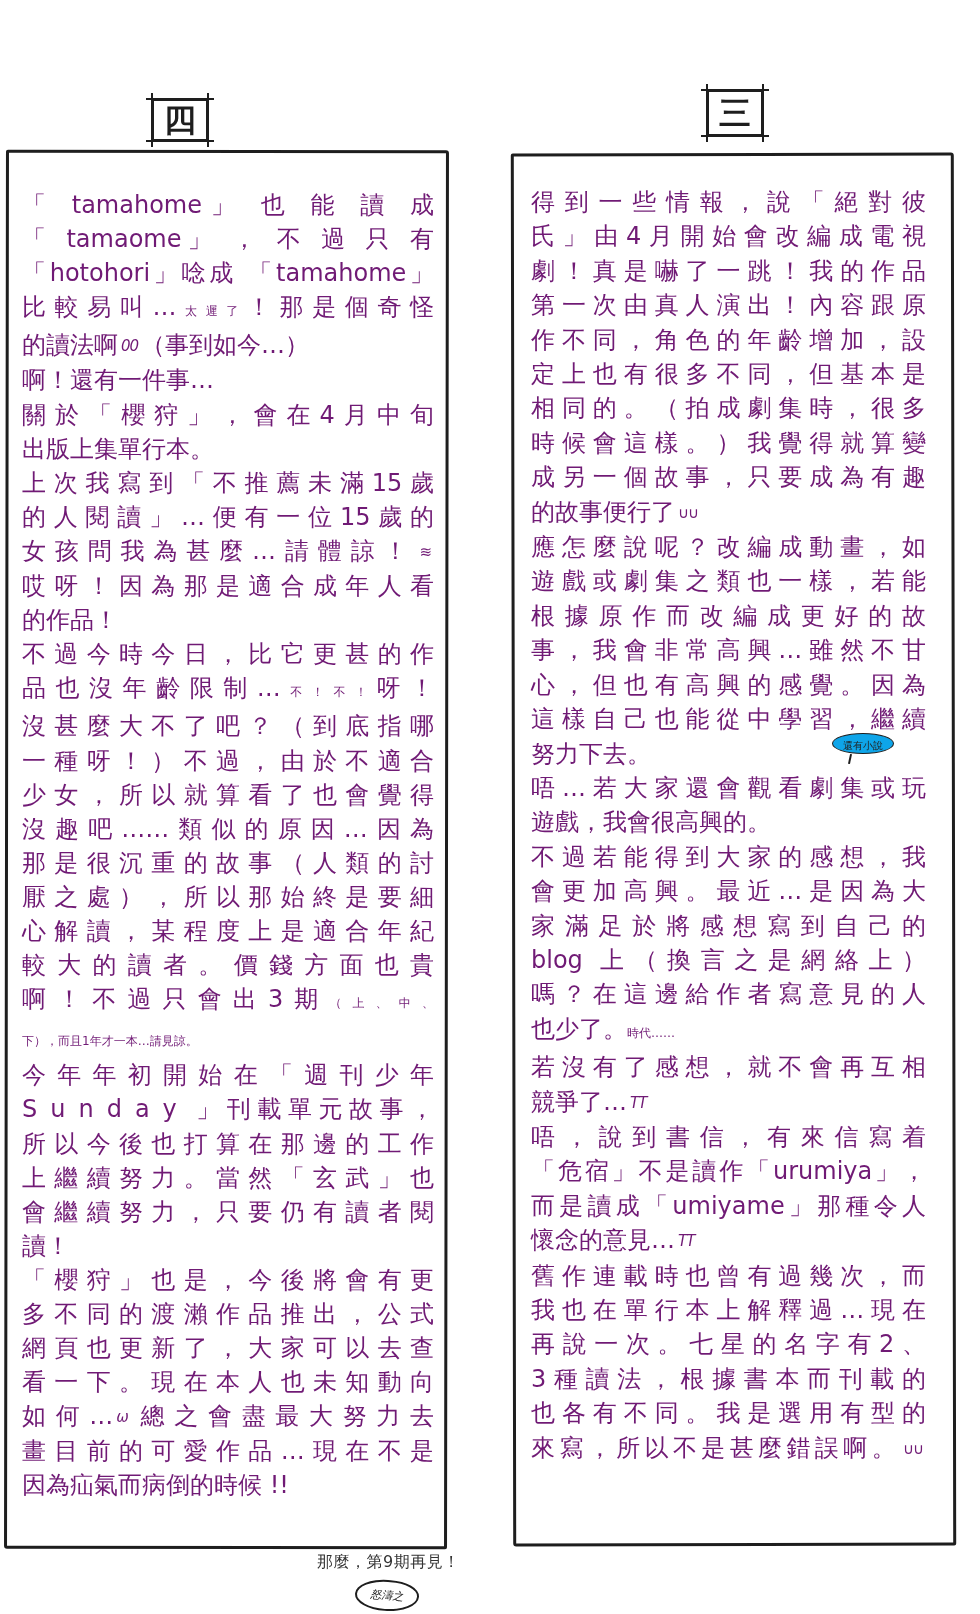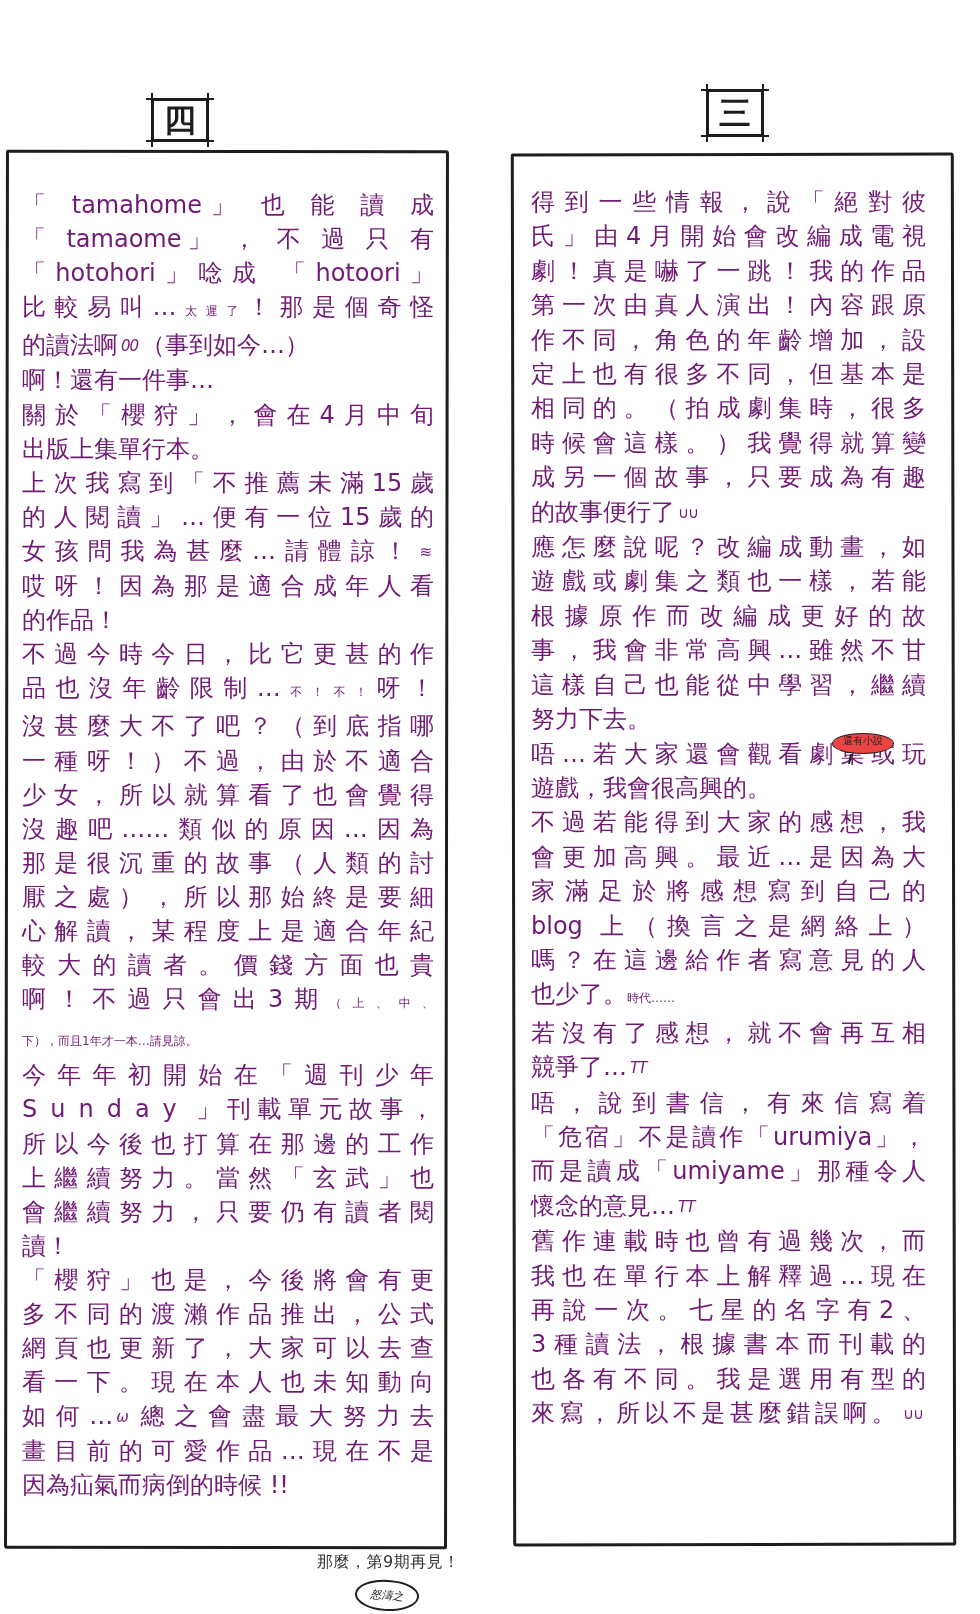--- a/index.html
+++ b/index.html
@@ -46,22 +46,22 @@
   .seg-small { font-size: 12px; }
   .seg-spaced { letter-spacing: 13px; margin-top: 20px; }
   .icon-glyph {
     font-size: 15px; font-weight: normal; letter-spacing: -1px;
     margin: 0 3px; vertical-align: 2px; font-style: italic;
   }
 
   #bubble {
     position: absolute; left: 832px; top: 733px; width: 62px; height: 21px;
     border: 1.5px solid #1e1e1e; border-radius: 50%; box-sizing: border-box;
-    font-size: 10px; display: flex; align-items: flex-start; justify-content: center;
-    background: #ef4444; color: #222;
+    font-size: 10px; display: flex; align-items: flex-end; justify-content: center;
+    background: #0ea5e9; color: #222;
   }
   #bubble-tail {
     position: absolute; left: 849px; top: 754px; width: 2px; height: 10px;
     background: #1e1e1e; transform: rotate(12deg);
   }
 
   #closing {
     position: absolute; left: 317px; top: 1552px;
     font-size: 16px; color: #333; letter-spacing: 0.5px; white-space: nowrap;
   }
@@ -75,21 +75,21 @@
 </head>
 <body>
 
 <div class="heading-box" id="left-heading">
   <span>四</span>
 </div>
 <div class="panel-box" id="left-box"></div>
 <div class="text-col" id="left-text">
     <div class="line justify"><span class="seg">「 tamahome」 也 能 讀 成</span></div>
     <div class="line justify"><span class="seg">「 tamaome」 ， 不 過 只 有</span></div>
-    <div class="line justify"><span class="seg">「hotohori」唸成 「hotoori」</span></div>
+    <div class="line justify"><span class="seg">「hotohori」唸成 「tamahome」</span></div>
     <div class="line justify"><span class="seg">比較易叫…</span><span class="seg-small">太遲了</span><span class="seg">！那是個奇怪</span></div>
     <div class="line"><span class="seg">的讀法啊</span><span class="icon-glyph">00</span><span class="seg">（事到如今…）</span></div>
     <div class="line"><span class="seg">啊！還有一件事…</span></div>
     <div class="line justify"><span class="seg">關於「櫻狩」，會在4月中旬</span></div>
     <div class="line"><span class="seg">出版上集單行本。</span></div>
     <div class="line justify"><span class="seg">上次我寫到「不推薦未滿15歲</span></div>
     <div class="line justify"><span class="seg">的人閱讀」…便有一位15歲的</span></div>
     <div class="line justify"><span class="seg">女孩問我為甚麼…請體諒！</span><span class="icon-glyph">≋</span></div>
     <div class="line justify"><span class="seg">哎呀！因為那是適合成年人看</span></div>
     <div class="line"><span class="seg">的作品！</span></div>
@@ -132,20 +132,21 @@
     <div class="line justify"><span class="seg">作不同，角色的年齡增加，設</span></div>
     <div class="line justify"><span class="seg">定上也有很多不同，但基本是</span></div>
     <div class="line justify"><span class="seg">相同的。（拍成劇集時，很多</span></div>
     <div class="line justify"><span class="seg">時候會這樣。）我覺得就算變</span></div>
     <div class="line justify"><span class="seg">成另一個故事，只要成為有趣</span></div>
     <div class="line"><span class="seg">的故事便行了</span><span class="icon-glyph">∪∪</span></div>
     <div class="line justify"><span class="seg">應怎麼說呢？改編成動畫，如</span></div>
     <div class="line justify"><span class="seg">遊戲或劇集之類也一樣，若能</span></div>
     <div class="line justify"><span class="seg">根據原作而改編成更好的故</span></div>
     <div class="line justify"><span class="seg">事，我會非常高興…雖然不甘</span></div>
+    <div class="line justify"><span class="seg">心，但也有高興的感覺。因為</span></div>
     <div class="line justify"><span class="seg">這樣自己也能從中學習，繼續</span></div>
     <div class="line"><span class="seg">努力下去。</span></div>
     <div class="line justify"><span class="seg">唔…若大家還會觀看劇集或玩</span></div>
     <div class="line"><span class="seg">遊戲，我會很高興的。</span></div>
     <div class="line justify"><span class="seg">不過若能得到大家的感想，我</span></div>
     <div class="line justify"><span class="seg">會更加高興。最近…是因為大</span></div>
     <div class="line justify"><span class="seg">家滿足於將感想寫到自己的</span></div>
     <div class="line justify"><span class="seg">blog 上（換言之是網絡上）</span></div>
     <div class="line justify"><span class="seg">嗎？在這邊給作者寫意見的人</span></div>
     <div class="line"><span class="seg">也少了。</span><span class="seg-small">時代……</span></div>

